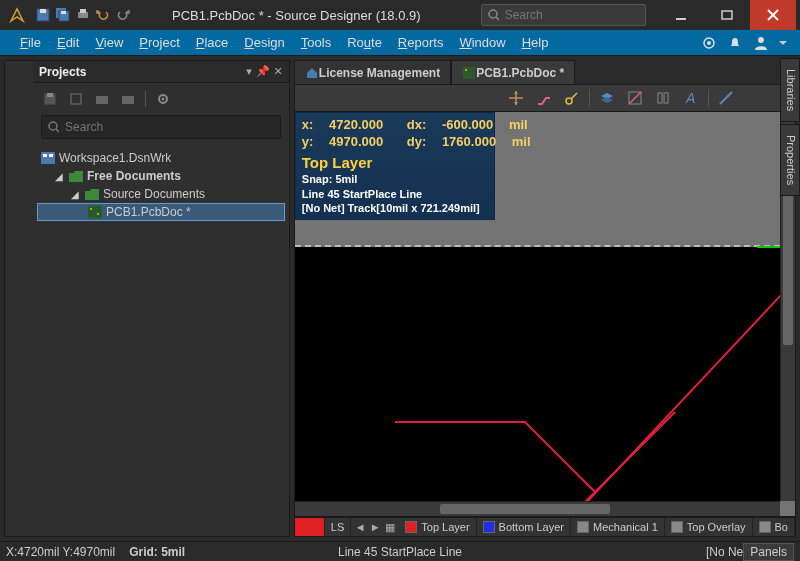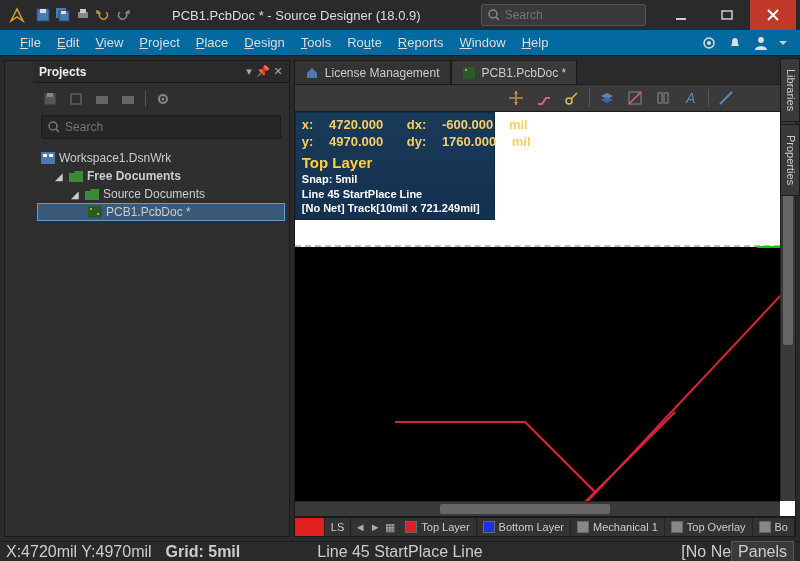--- a/index.html
+++ b/index.html
@@ -39,26 +39,26 @@
 .tree { padding: 4px 4px; flex:1; overflow:hidden;}
 .tree .row { height:18px; display:flex; align-items:center; gap:4px; padding-left:4px; cursor:pointer; white-space:nowrap;}
 .tree .row.sel { background:#3a5a7a; border:1px solid #6699cc;}
 .tree .indent1{padding-left:18px;} .tree .indent2{padding-left:34px;} .tree .indent3{padding-left:50px;}
 .tree .caret{ width:10px; display:inline-block; color:#ccc; font-size:10px;}
 .tree .ficon{ width:14px;height:14px; display:inline-flex;align-items:center;justify-content:center;}
 
 
 .right { flex:1; display:flex; flex-direction:column; margin:4px 4px 4px 2px; position:relative;}
 .doc-tabs { height:24px; background:#2a2a2a; display:flex; align-items:flex-end;}
-.doc-tabs .tab { height:24px; padding:0 10px; display:flex; align-items:center; gap:6px; background:#333; border:1px solid #1a1a1a; border-bottom:none; font-size:12px; color:#ccc; cursor:pointer;}
+.doc-tabs .tab { height:24px; padding:0 10px; display:flex; align-items:center; background:#333; border:1px solid #1a1a1a; border-bottom:none; font-size:12px; color:#ccc; cursor:pointer;font-weight:bold;}
 .doc-tabs .tab.active{ background:#3a3a3a; }
 .doc-tabs .tab .ticon{width:14px;height:14px;display:inline-flex;align-items:center;justify-content:center;}
 .toolbar2 { height:28px; background:#3a3a3a; border:1px solid #1a1a1a; display:flex; align-items:center; padding:0 4px; gap:6px;}
 .toolbar2 .tb{ width:22px;height:22px; display:flex;align-items:center;justify-content:center; cursor:pointer;}
-.canvas-wrap{ flex:1; background:#ffffff; border:1px solid #1a1a1a; border-top:none; position:relative; overflow:hidden;}
+.canvas-wrap{ flex:1; background:#737373; border:1px solid #1a1a1a; border-top:none; position:relative; overflow:hidden;}
 .canvas-black{ position:absolute; left:0; right:15px; top:135px; bottom:15px; background:#000;}
 .scroll-v{ position:absolute; right:0; top:0; bottom:15px; width:15px; background:#3a3a3a; border-left:1px solid #222;}
 .scroll-v .thumb{position:absolute; left:2px; right:2px; top:20%; height:40%; background:#666; border-radius:2px;}
 .scroll-h{ position:absolute; left:0; right:15px; bottom:0; height:15px; background:#3a3a3a; border-top:1px solid #222;}
 .scroll-h .thumb{position:absolute; top:2px; bottom:2px; left:30%; width:35%; background:#666; border-radius:2px;}
 .dashed{ position:absolute; left:0; right:15px; top:133px; height:0; border-top:2px dashed #bbb;}
 .cross-h{position:absolute; left:462px; top:134px; width:130px; height:2px; background:#0c0;}
 
 
 .hud{ position:absolute; left:0; top:0; width:200px; background:linear-gradient(#1a3a5a,#143050); border:1px solid #0a2a4a; padding:4px 6px; font-size:12px; line-height:1.3; z-index:5;}
@@ -71,21 +71,21 @@
 .layerbar .seg{ display:flex; align-items:center; gap:4px; padding:0 6px; border-right:1px solid #222; height:100%; cursor:pointer; white-space:nowrap;}
 .layerbar .sw{ width:12px;height:12px; border:1px solid #666;}
 .layerbar .nav{ display:flex; align-items:center; gap:1px; height:100%; padding:0 2px;}
 .layerbar .nav span{width:14px;text-align:center;cursor:pointer;color:#aaa;}
 
 
 .side-tabs{ position:absolute; right:0; top:58px; width:20px; display:flex; flex-direction:column;}
 .side-tab{ writing-mode:vertical-rl; background:#3a3a3a; border:1px solid #1a1a1a; padding:10px 2px; font-size:11px; color:#ccc; cursor:pointer; text-align:center;}
 
 
-.status{ position:absolute; left:0; right:0; bottom:0; height:20px; background:#2a2a2a; display:flex; align-items:center; padding:0 6px; font-size:16px; color:#ccc; border-top:1px solid #1a1a1a;}
+.status{ position:absolute; left:0; right:0; bottom:0; height:20px; background:#2a2a2a; display:flex; align-items:center; padding:0 6px; font-size:12px; color:#ccc; border-top:1px solid #1a1a1a;}
 .status .mid{position:absolute; left:50%; transform:translateX(-50%);}
 .status .rt{margin-left:auto; display:flex; align-items:center;}
 .status .panels-btn{ background:#3a3a3a; border:1px solid #555; padding:1px 6px; cursor:pointer;}
 svg{display:block;}
 </style>
 </head>
 <body>
 
 <div class="titlebar">
   <div class="logo">

